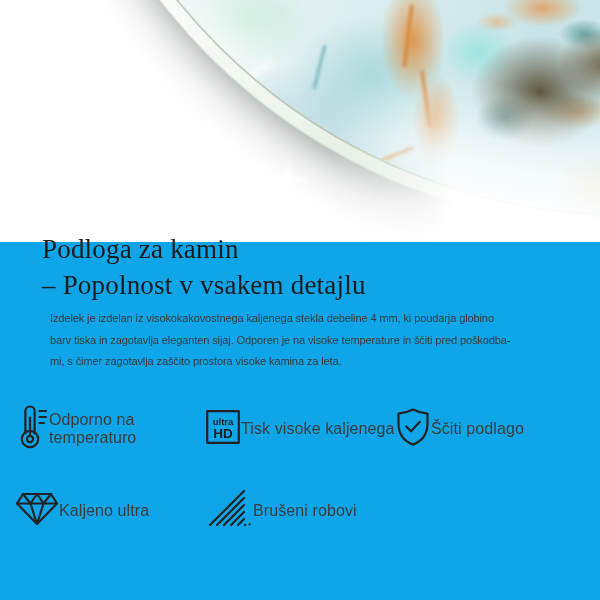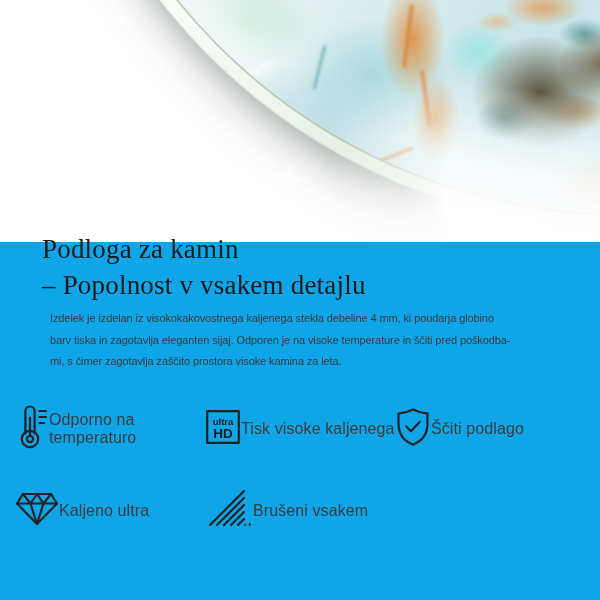--- a/index.html
+++ b/index.html
@@ -167,17 +167,17 @@
         <svg width="48" height="40" viewBox="0 0 48 40">
           <path class="icn" stroke-width="3.4" d="M5 36 L39 2"></path>
           <path class="icn" stroke-width="3.4" d="M12 36 L39 9"></path>
           <path class="icn" stroke-width="3.4" d="M19 36 L39 16"></path>
           <path class="icn" stroke-width="3.4" d="M26 36 L39 23"></path>
           <path class="icn" stroke-width="3.4" d="M33 36 L39 30"></path>
           <path class="icn" stroke-width="3.4" d="M40 36 L40.2 35.8"></path>
           <path class="icn" stroke-width="2.6" d="M44.6 35.4 L44.8 35.2"></path>
         </svg>
       </div>
-      <div class="label">Brušeni vsakem</div>
+      <div class="label">Brušeni robovi</div>
     </div>
   </div>
 
 </div>
 
 </body></html>

